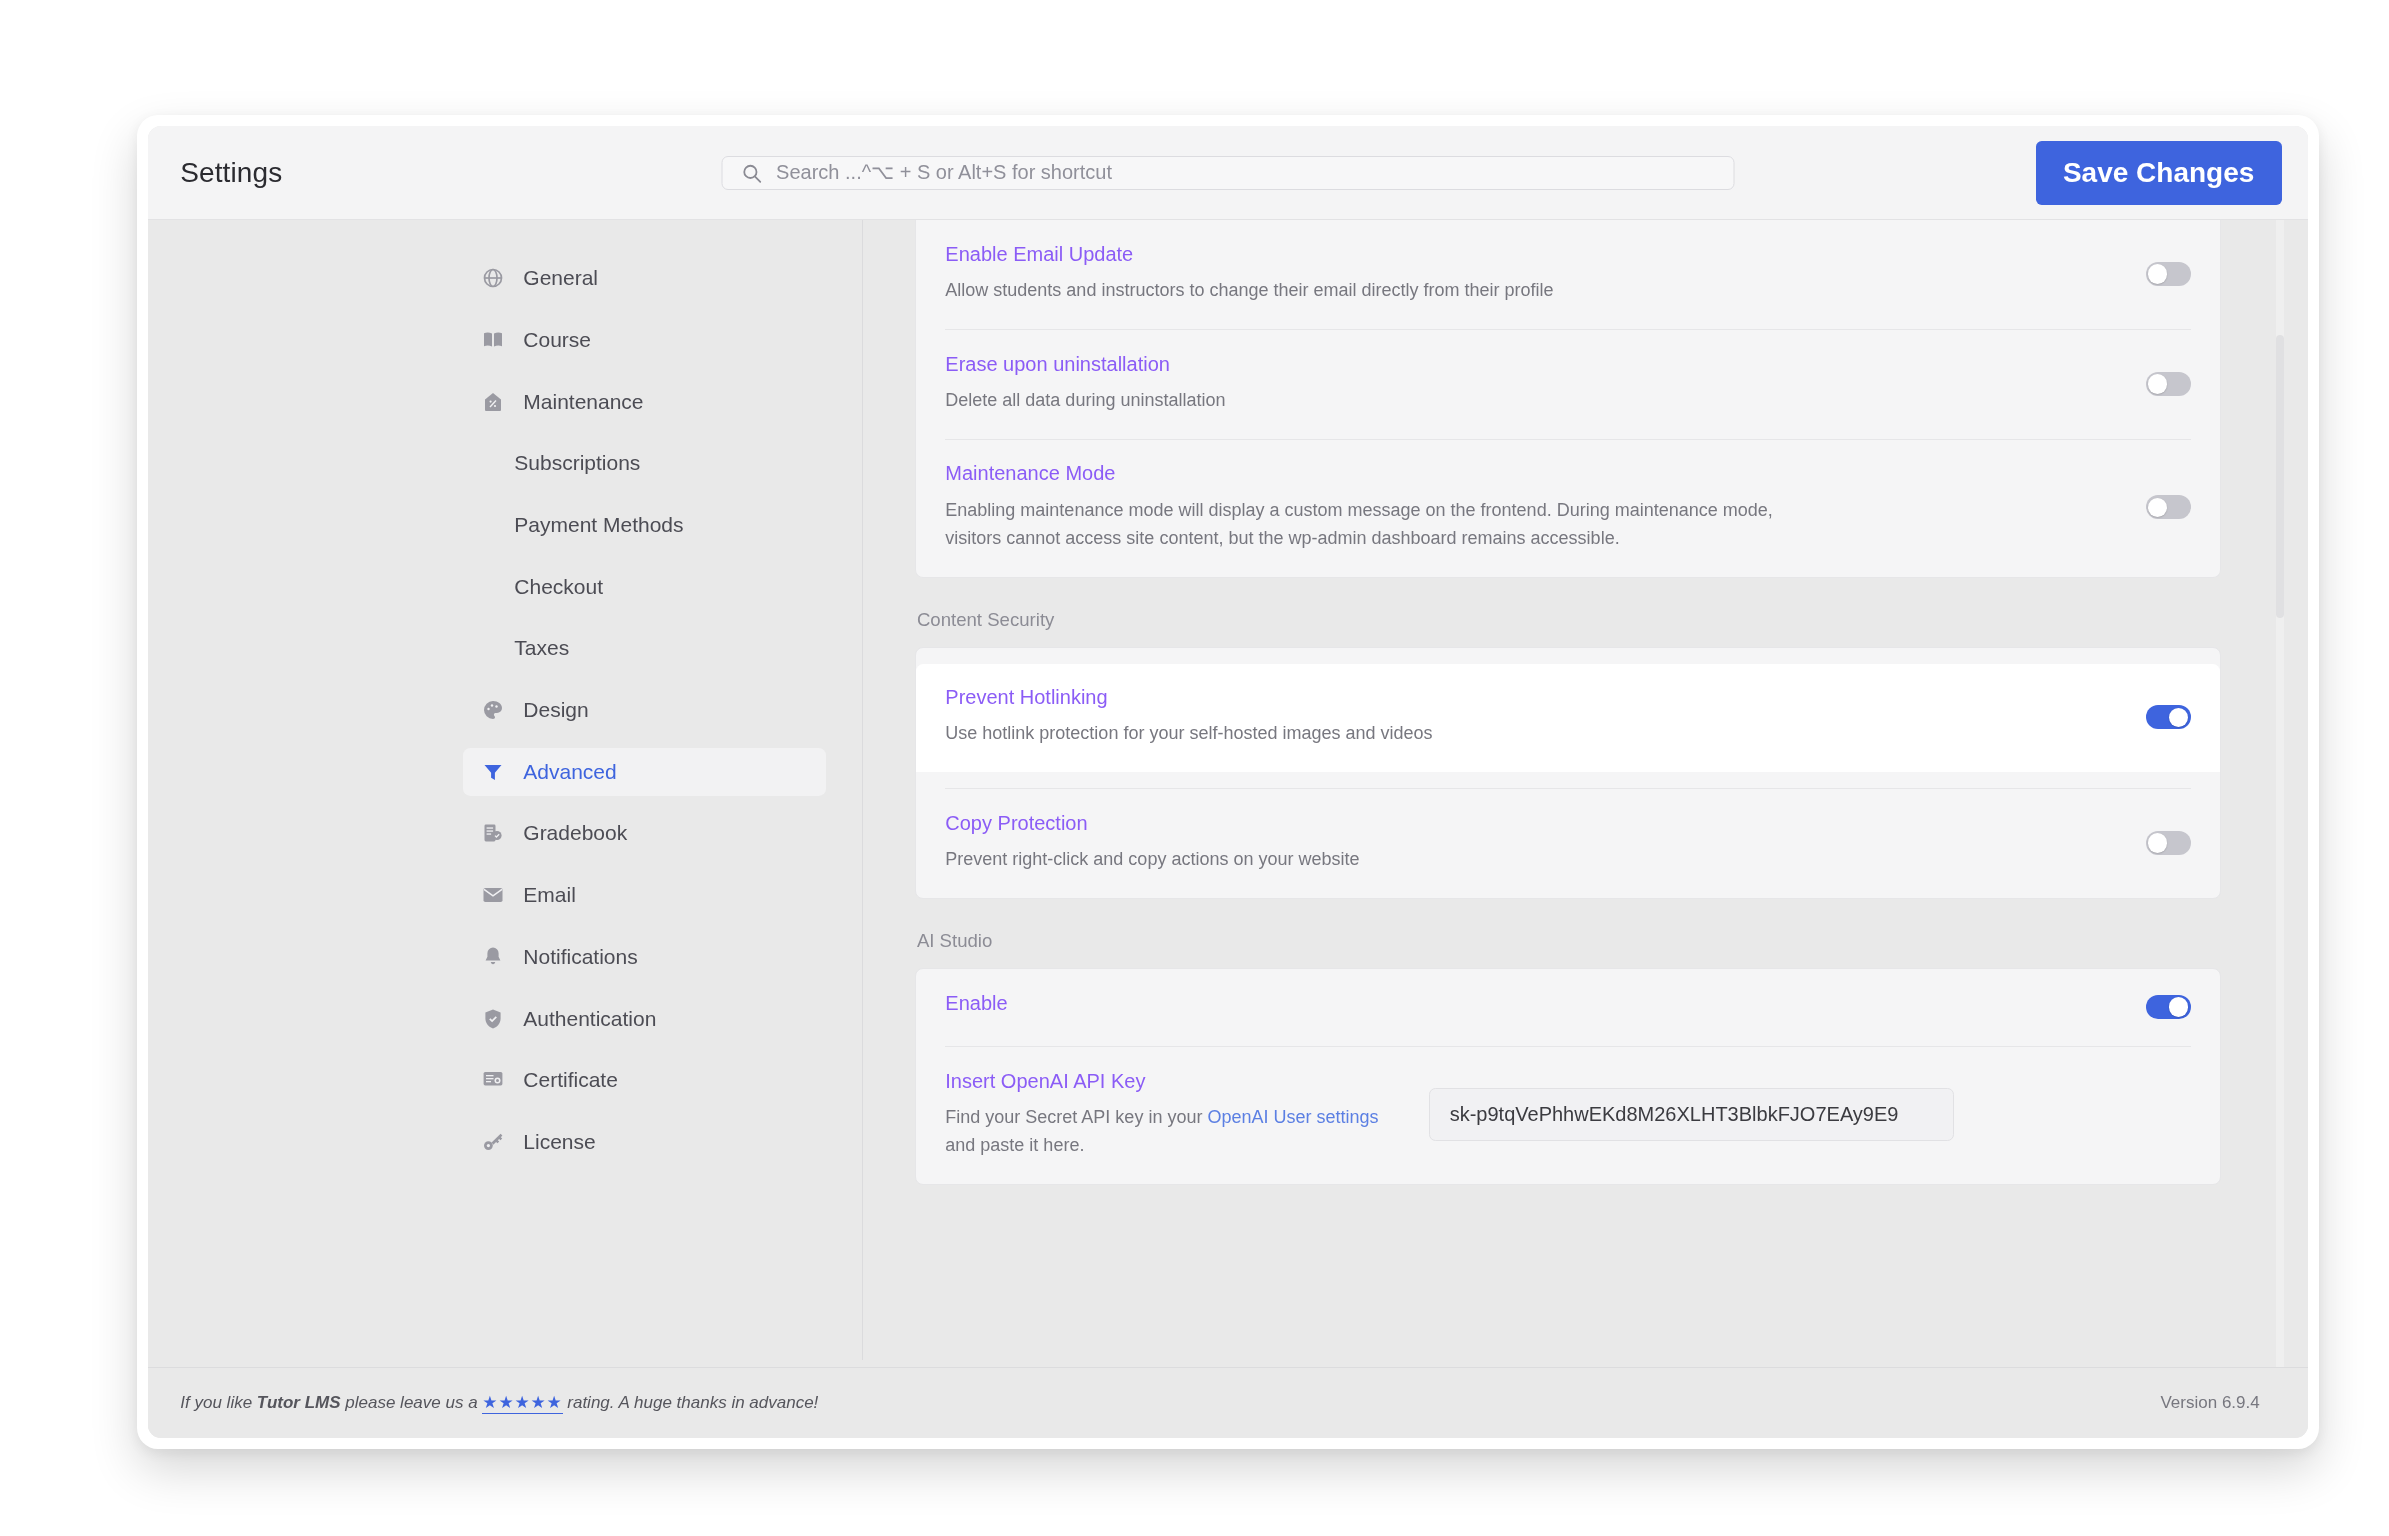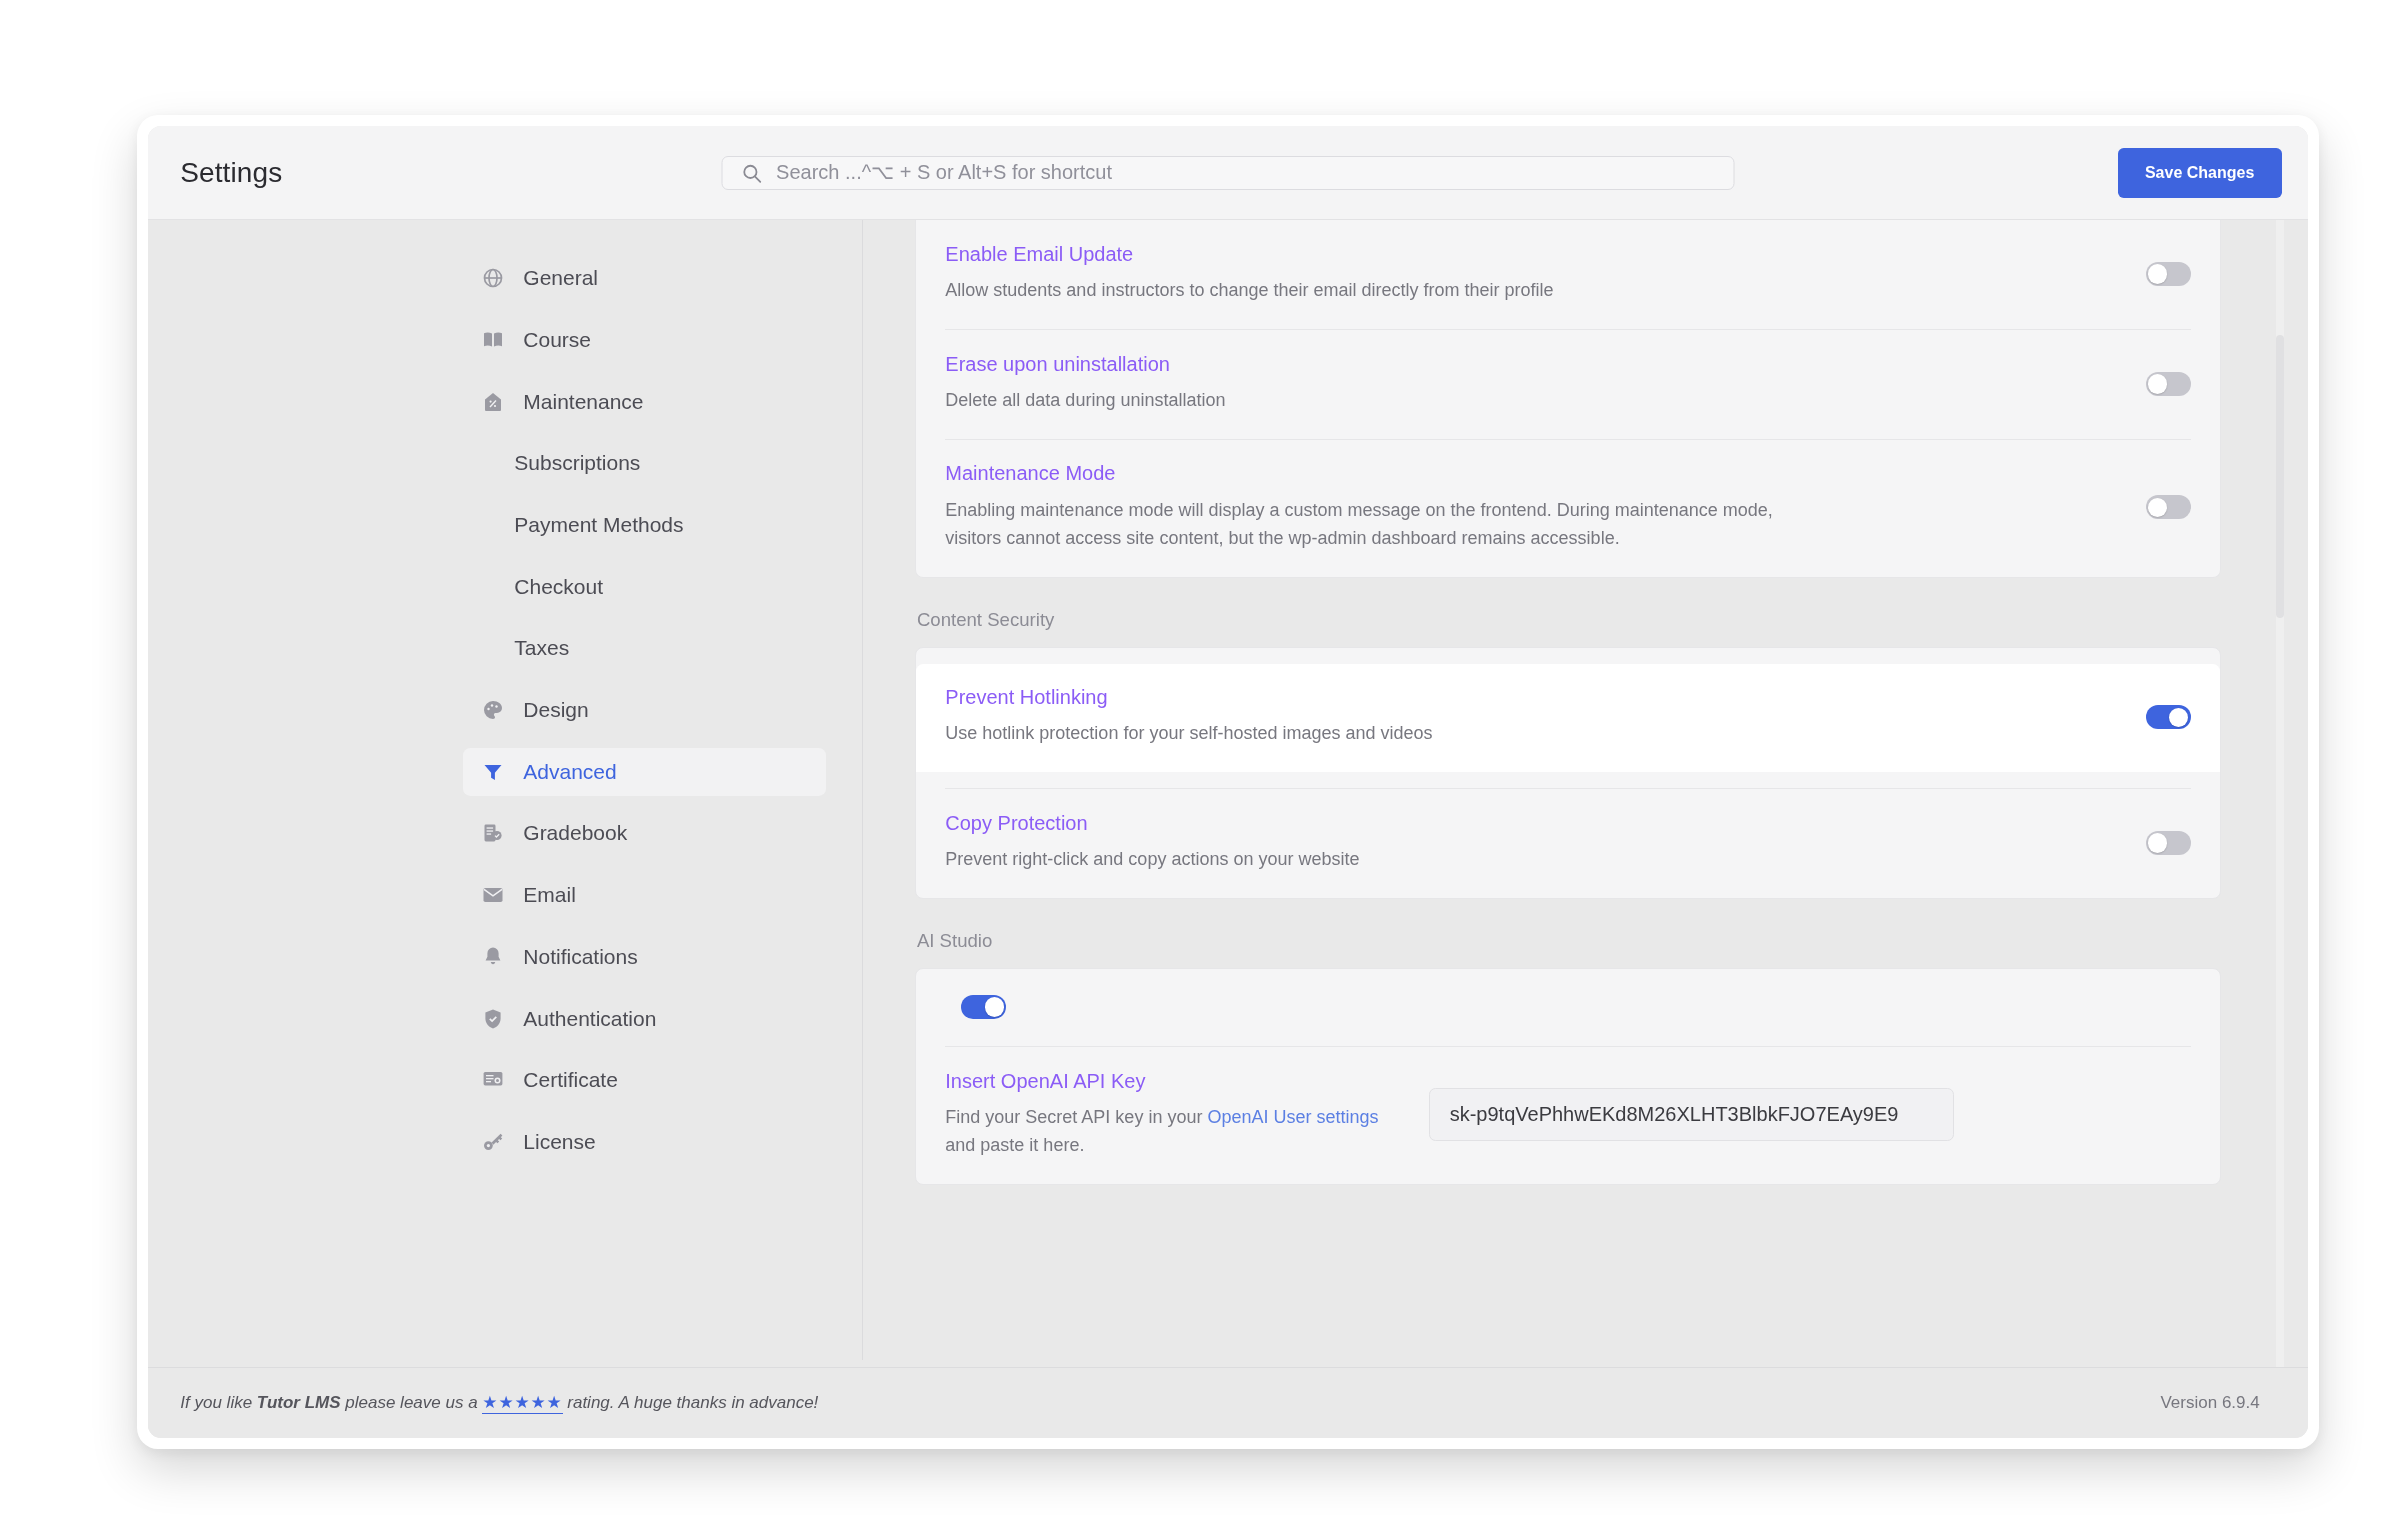--- a/index.html
+++ b/index.html
@@ -83,24 +83,24 @@
     color: #3b3b40;
   }
   .search-input::placeholder { color: #90909a; }
 
   .save-btn {
     margin-left: auto;
     background: #3e64de;
     color: #ffffff;
     border: none;
     border-radius: 5.7px;
-    height: 50px;
+    height: 64px;
     padding: 0 27.4px;
     font-family: "Liberation Sans", sans-serif;
-    font-size: 16px;
+    font-size: 28px;
     font-weight: 700;
     cursor: pointer;
     white-space: nowrap;
   }
 
   
   .app-body {
     flex: 1;
     display: flex;
     min-height: 0;
@@ -515,20 +515,23 @@
                   <span class="knob"></span>
                 </span>
             </div>
           </div>
         </div>
 
         <div class="section-label">AI Studio</div>
 
         <div class="card">
           <div class="row" style="min-height:77px;">
+            <div class="row-text">
+              <div class="row-title" style="margin-bottom:0;">Enable</div>
+            </div>
             <div class="toggle-wrap">
               <span class="toggle on">
                   <span class="knob"></span>
                 </span>
             </div>
           </div>
 
           <div class="row apikey">
             <div class="apikey-left">
               <div class="row-title">Insert OpenAI API Key</div>

